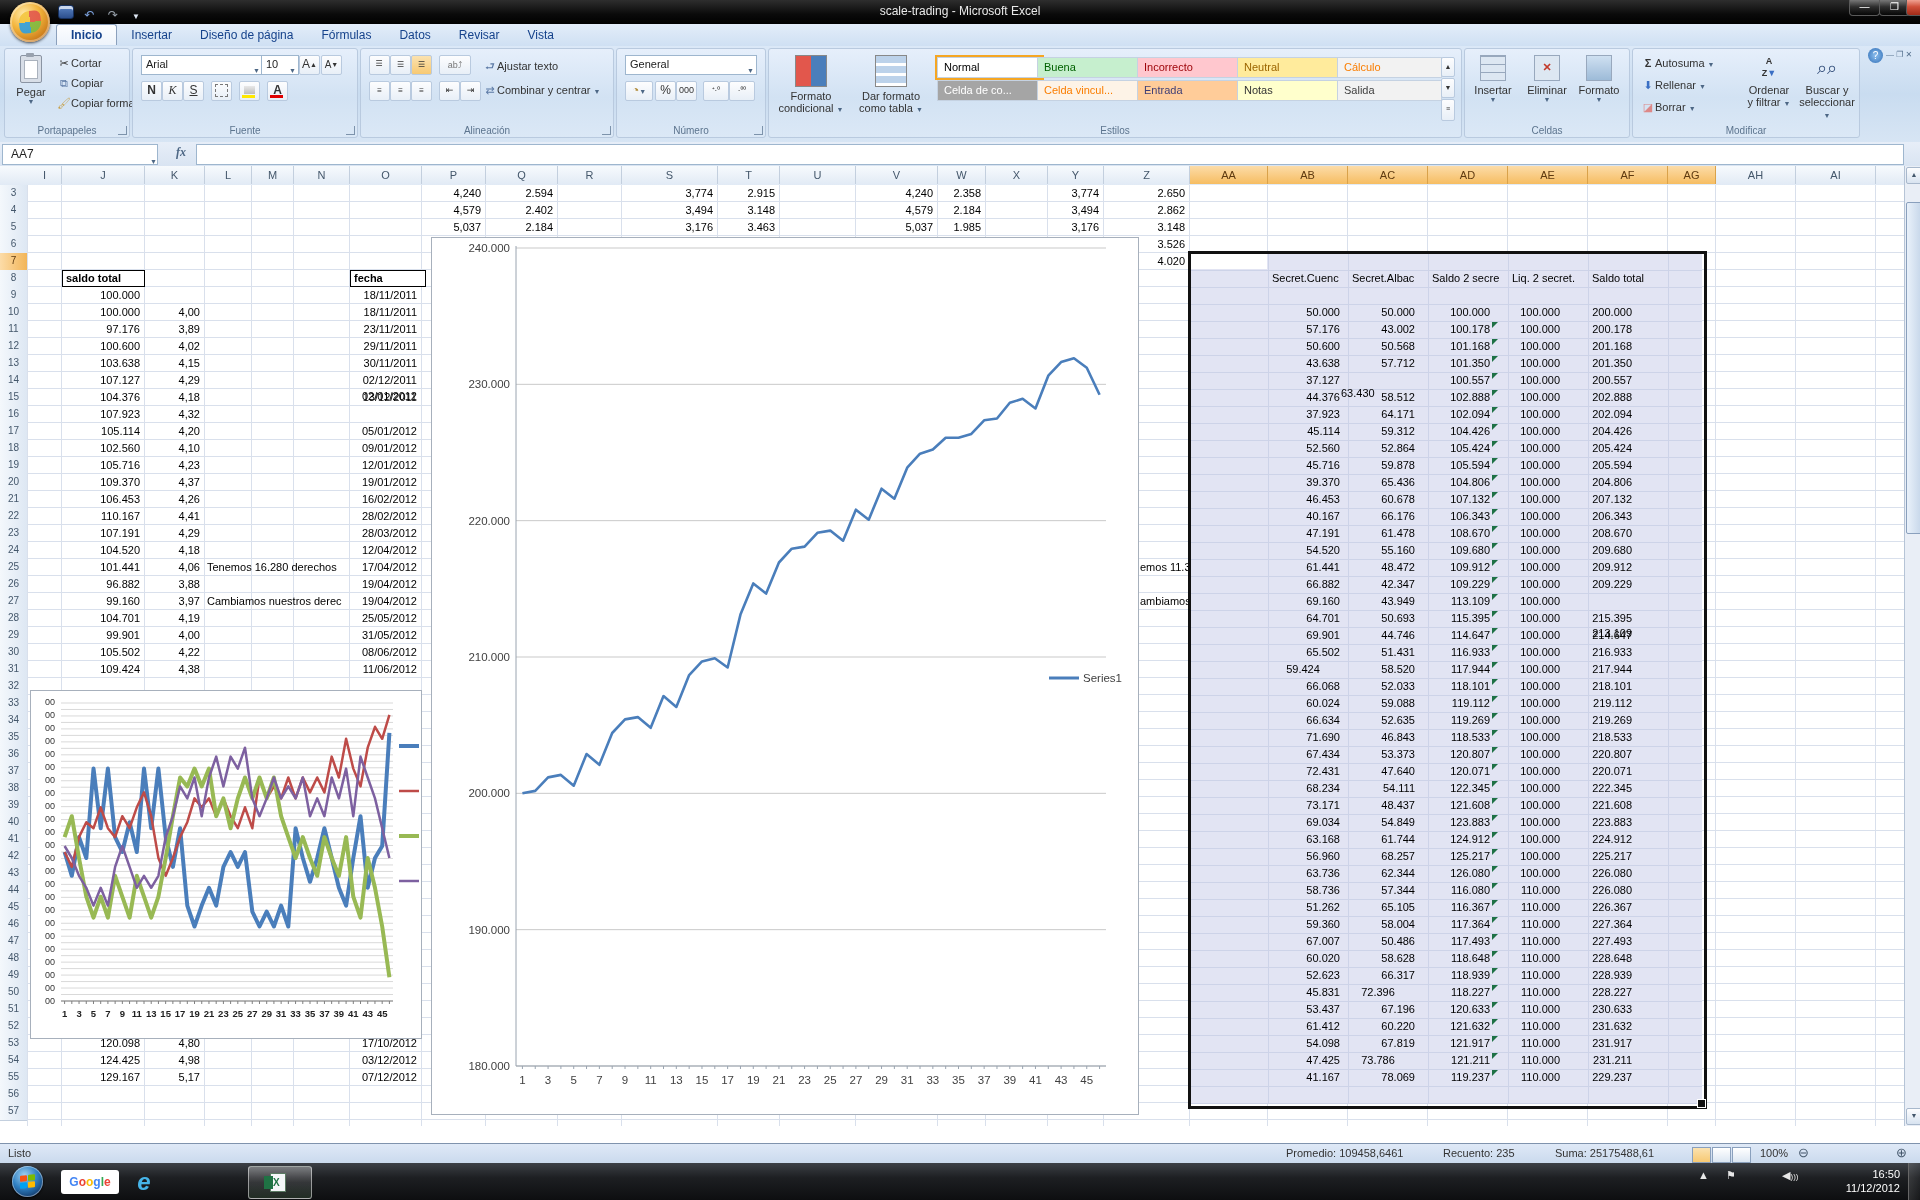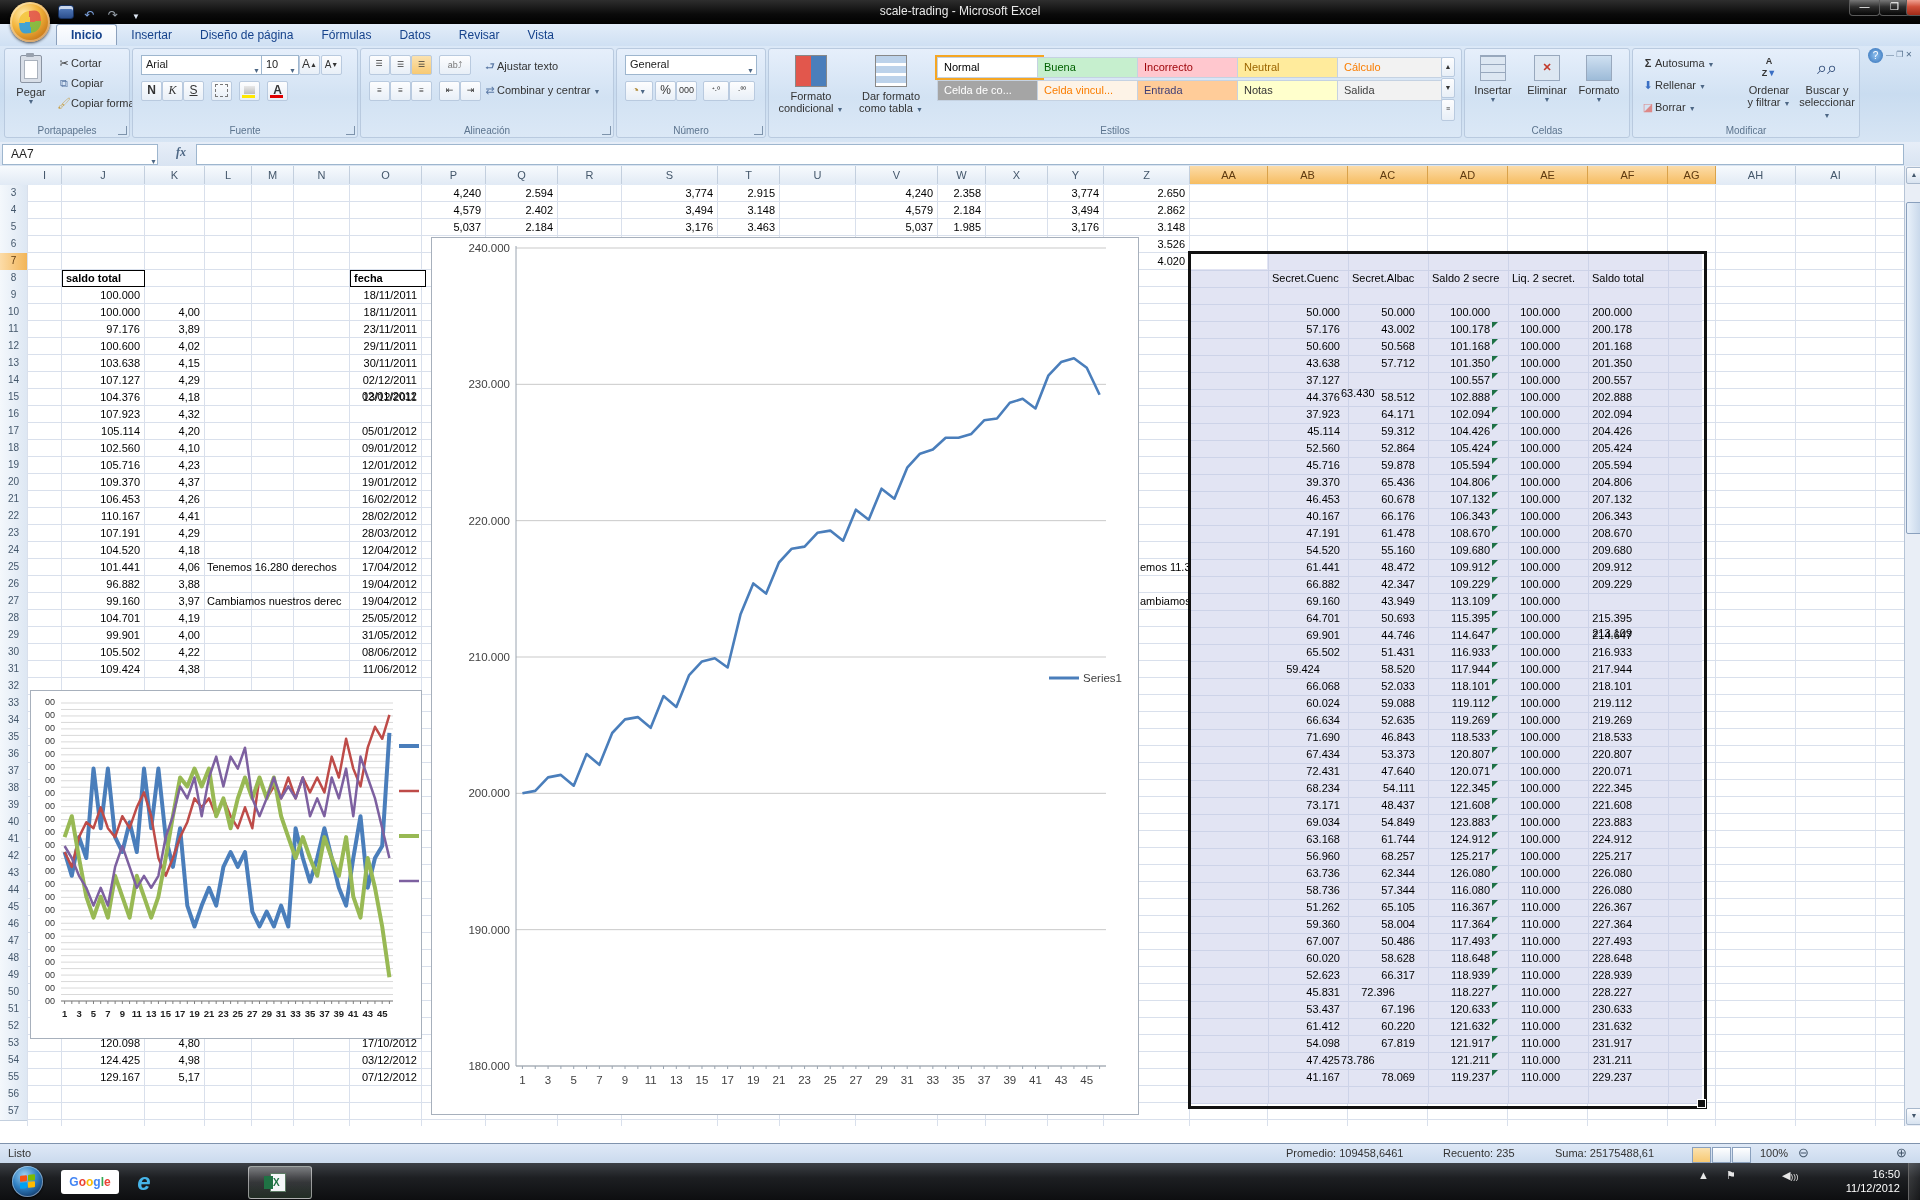--- a/index.html
+++ b/index.html
@@ -835,21 +835,21 @@
       <div class="tcell" style="left: 296px; top: 765px; width: 74px; text-align: right;">110.000</div>
       <div class="tcell" style="left: 368px; top: 765px; width: 74px; text-align: right;">231.632</div>
       <div class="gtri" style="left: 302px; top: 766px;"></div>
       <div class="tcell" style="left: 76px; top: 782px; width: 74px; text-align: right;">54.098</div>
       <div class="tcell" style="left: 151px; top: 782px; width: 74px; text-align: right;">67.819</div>
       <div class="tcell" style="left: 226px; top: 782px; width: 74px; text-align: right;">121.917</div>
       <div class="tcell" style="left: 296px; top: 782px; width: 74px; text-align: right;">110.000</div>
       <div class="tcell" style="left: 368px; top: 782px; width: 74px; text-align: right;">231.917</div>
       <div class="gtri" style="left: 302px; top: 783px;"></div>
       <div class="tcell" style="left: 76px; top: 799px; width: 74px; text-align: right;">47.425</div>
-      <div class="tcell" style="left: 151px; top: 799px; width: 74px; text-align: left;">73.786</div>
+      <div class="tcell" style="left: 151px; top: 799px; width: 74px; text-align: center;">73.786</div>
       <div class="tcell" style="left: 226px; top: 799px; width: 74px; text-align: right;">121.211</div>
       <div class="tcell" style="left: 296px; top: 799px; width: 74px; text-align: right;">110.000</div>
       <div class="tcell" style="left: 368px; top: 799px; width: 74px; text-align: right;">231.211</div>
       <div class="gtri" style="left: 302px; top: 800px;"></div>
       <div class="tcell" style="left: 76px; top: 816px; width: 74px; text-align: right;">41.167</div>
       <div class="tcell" style="left: 151px; top: 816px; width: 74px; text-align: right;">78.069</div>
       <div class="tcell" style="left: 226px; top: 816px; width: 74px; text-align: right;">119.237</div>
       <div class="tcell" style="left: 296px; top: 816px; width: 74px; text-align: right;">110.000</div>
       <div class="tcell" style="left: 368px; top: 816px; width: 74px; text-align: right;">229.237</div>
       <div class="gtri" style="left: 302px; top: 817px;"></div>

